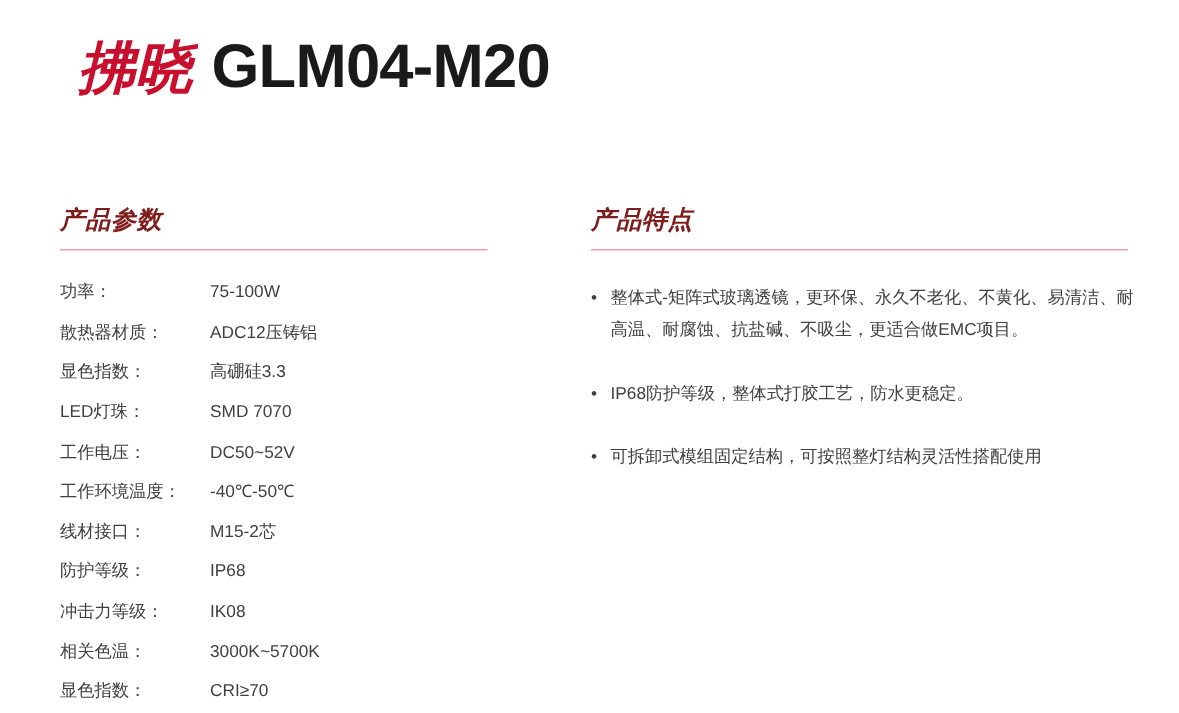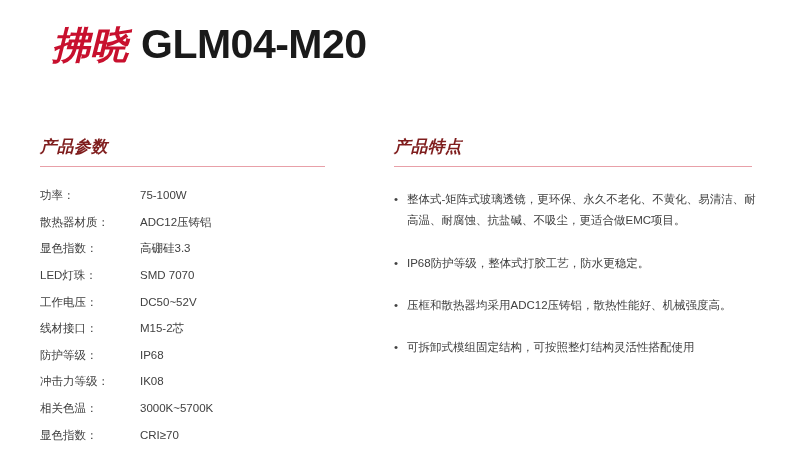--- a/index.html
+++ b/index.html
@@ -153,20 +153,24 @@
         </tr>
         <tr>
           <td class="spec-label">LED灯珠：</td>
           <td class="spec-value">SMD 7070</td>
         </tr>
         <tr>
           <td class="spec-label">工作电压：</td>
           <td class="spec-value">DC50~52V</td>
         </tr>
         <tr>
+          <td class="spec-label">工作环境温度：</td>
+          <td class="spec-value">-40℃-50℃</td>
+        </tr>
+        <tr>
           <td class="spec-label">线材接口：</td>
           <td class="spec-value">M15-2芯</td>
         </tr>
         <tr>
           <td class="spec-label">防护等级：</td>
           <td class="spec-value">IP68</td>
         </tr>
         <tr>
           <td class="spec-label">冲击力等级：</td>
           <td class="spec-value">IK08</td>
@@ -182,18 +186,17 @@
       </tbody>
     </table>
   </div>
 
   <div class="col-right">
     <h2 class="section-heading">产品特点</h2>
     <hr class="heading-rule">
     <ul class="features">
       <li>整体式-矩阵式玻璃透镜，更环保、永久不老化、不黄化、易清洁、耐高温、耐腐蚀、抗盐碱、不吸尘，更适合做EMC项目。</li>
       <li>IP68防护等级，整体式打胶工艺，防水更稳定。</li>
-      <li>压框和散热器均采用ADC12压铸铝，散热性能好、机械强度高。</li>
       <li>可拆卸式模组固定结构，可按照整灯结构灵活性搭配使用</li>
     </ul>
   </div>
 
 </div>
 
 </body></html>

